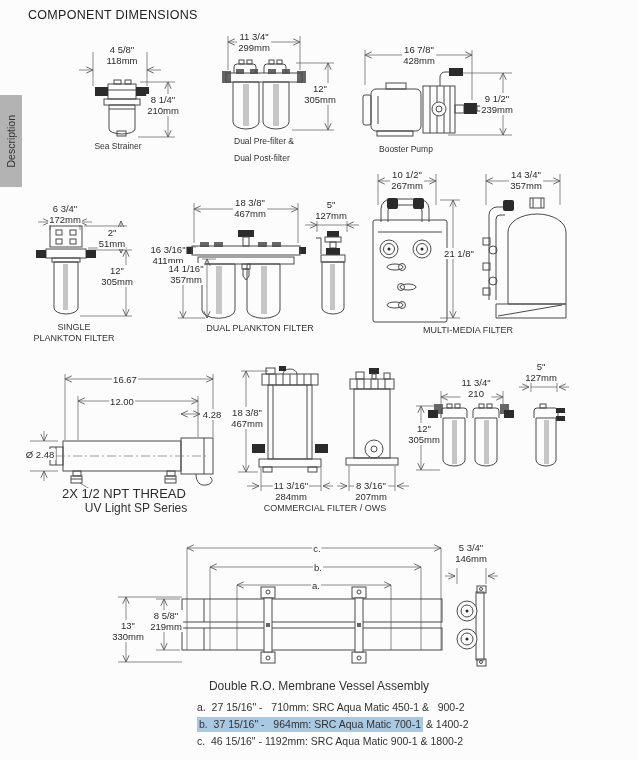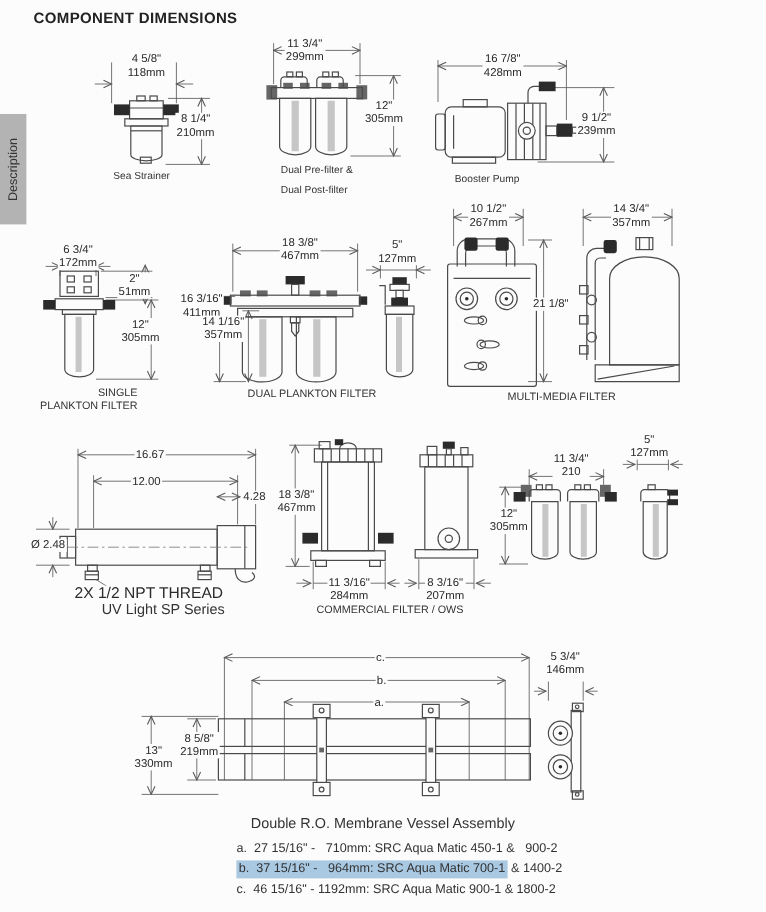--- a/index.html
+++ b/index.html
@@ -1,35 +1,35 @@
 <!DOCTYPE html>
 <html><head>
 <meta charset="utf-8">
 <style>
   html,body{margin:0;padding:0;background:#fff}
   #canvas{position:relative;width:638px;height:760px;background:#fcfcfc;
     font-family:"Liberation Sans",sans-serif;color:#2b2b2b;overflow:hidden}
-  #title{position:absolute;left:28px;top:8px;font-size:12.5px;font-weight:bold;
+  #title{position:absolute;left:28px;top:8px;font-size:12.5px;font-weight:normal;
     letter-spacing:.3px;color:#222;white-space:nowrap}
   #tab{position:absolute;left:0;top:95px;width:22px;height:92px;background:#b3b3b3;
     display:flex;align-items:center;justify-content:center}
   #tab span{writing-mode:vertical-rl;transform:rotate(180deg);font-size:10.5px;color:#333}
   svg{position:absolute;left:0;top:0}
   .s{stroke:#4a4a4a;fill:none;stroke-width:1}
   .d{stroke:#5a5a5a;fill:none;stroke-width:.7}
   .f{fill:#2b2b2b;stroke:none}
   .h{fill:#666;stroke:none}
   .g{fill:#c6c6c6;stroke:none}
   .w{fill:#fcfcfc;stroke:#4a4a4a;stroke-width:1}
   .cl{stroke:#777;stroke-width:.7;stroke-dasharray:9 3 2 3;fill:none}
   .dim{position:absolute;transform:translateX(-50%);text-align:center;font-size:9.5px;
     line-height:11px;background:#fcfcfc;padding:0 1px;white-space:nowrap}
   .dim span{display:block}
   .dim.small{font-size:13px}
-  .cap{position:absolute;transform:translateX(-50%);text-align:right;font-size:9px;
+  .cap{position:absolute;transform:translateX(-50%);text-align:center;font-size:9px;
     line-height:11px;white-space:nowrap;color:#333}
   .cap.sm{font-size:8.5px}
   .cap.lg{font-size:12px}
   .cap.left{transform:none;text-align:center}
   .opt{position:absolute;left:197px;font-size:10.5px;line-height:13px;white-space:pre;color:#333}
   .opt b{font-weight:normal;background:#a9c8e2;padding:1px 2px 2px 2px}
   .opt b:empty{display:none}
 </style>
 </head>
 <body>

